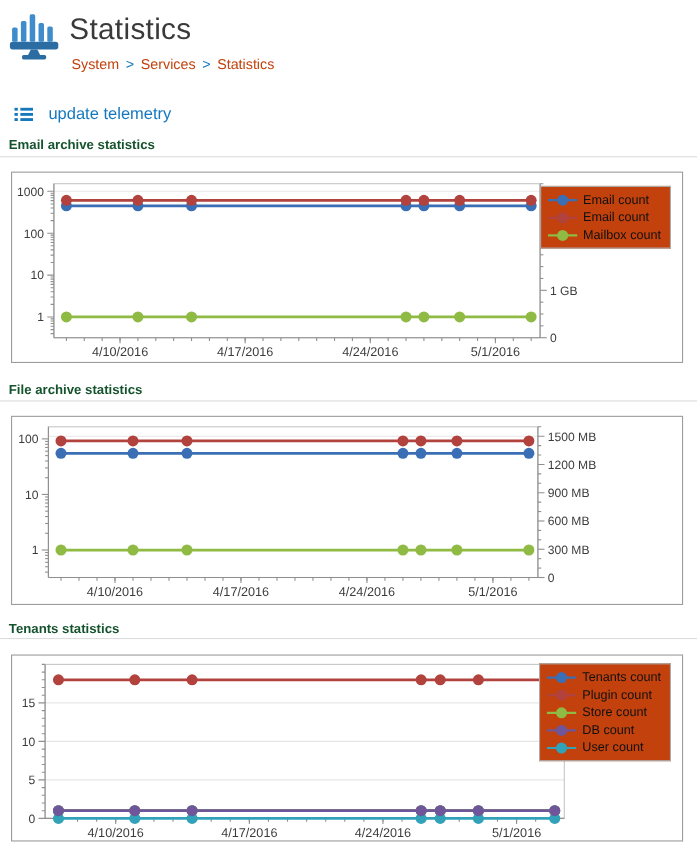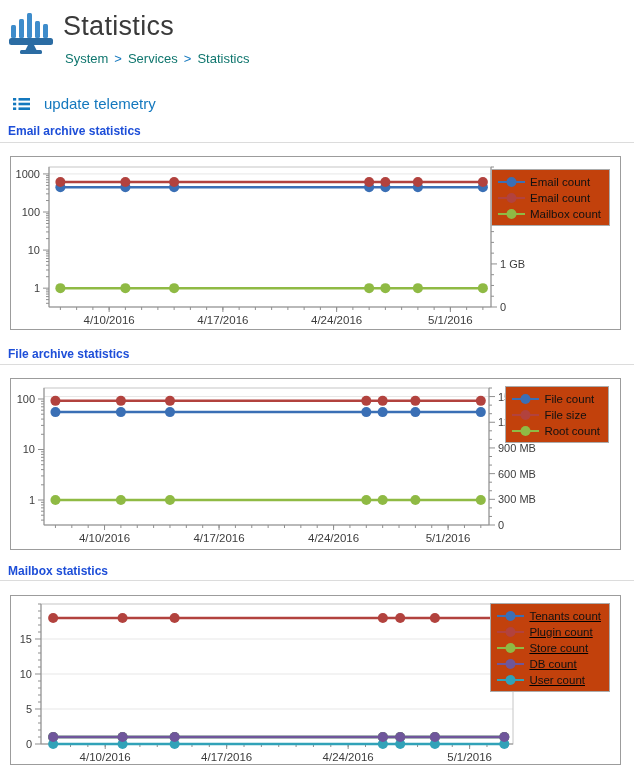--- a/index.html
+++ b/index.html
@@ -2,25 +2,25 @@
 <html><head>
 <meta charset="utf-8">
 <style>
   * { margin:0; padding:0; box-sizing:border-box; }
   html,body { background:#fff; }
   .page { position:relative; width:634px; height:782px; overflow:hidden;
           background:#fff; font-family:"Liberation Sans", sans-serif; }
   .abs { position:absolute; }
   .title { font-size:27px; font-weight:400; color:#3A3A3A; letter-spacing:.3px; }
   .breadcrumb { font-size:13px; display:flex; gap:6px; }
-  .breadcrumb a { color:#0f766e; text-decoration:none; cursor:pointer; }
+  .breadcrumb a { color:#c2410c; text-decoration:none; cursor:pointer; }
   .breadcrumb .sep { color:#1478BE; }
   .toolbar { position:absolute; left:13px; top:95px; display:flex; align-items:center; gap:14px; cursor:pointer; }
   .toolbar-label { color:#1478BE; font-size:15px; }
-  .section-title { font-size:12px; font-weight:bold; color:#1d4ed8; }
+  .section-title { font-size:12px; font-weight:bold; color:#14532d; }
   .rule { height:1px; background:#DCDCDC; width:634px; }
   .chart-box { border:1px solid #9C9C9C; background:#fff; }
   .legend { position:absolute; background:#c2410c; border:1px solid #ABABAB;
             padding:4px 8px 4px 6px; display:flex; flex-direction:column; gap:1px; }
   .legend-item { display:flex; align-items:center; gap:5px; height:15px; }
   .legend-item .lbl { font-size:11.5px; color:#111; white-space:nowrap; }
   text.axlbl { font-family:"Liberation Sans", sans-serif; font-size:11px; fill:#3C3C3C; }
   text.datelbl { font-family:"Liberation Sans", sans-serif; font-size:11.5px; fill:#3C3C3C; }
 </style>
 </head>
@@ -323,45 +323,23 @@
         <circle cx="404.37867647058823" cy="21.84375" r="5" fill="#B2423E"></circle>
         <circle cx="469.81985294117646" cy="21.84375" r="5" fill="#B2423E"></circle>
         <polyline points="44.45220588235294,121.00512332823018 109.89338235294119,121.00512332823018 158.97426470588235,121.00512332823018 355.2977941176471,121.00512332823018 371.6580882352941,121.00512332823018 404.37867647058823,121.00512332823018 469.81985294117646,121.00512332823018" fill="none" stroke="#8FBA44" stroke-width="2.5"></polyline>
         <circle cx="44.45220588235294" cy="121.00512332823018" r="5" fill="#8FBA44"></circle>
         <circle cx="109.89338235294119" cy="121.00512332823018" r="5" fill="#8FBA44"></circle>
         <circle cx="158.97426470588235" cy="121.00512332823018" r="5" fill="#8FBA44"></circle>
         <circle cx="355.2977941176471" cy="121.00512332823018" r="5" fill="#8FBA44"></circle>
         <circle cx="371.6580882352941" cy="121.00512332823018" r="5" fill="#8FBA44"></circle>
         <circle cx="404.37867647058823" cy="121.00512332823018" r="5" fill="#8FBA44"></circle>
         <circle cx="469.81985294117646" cy="121.00512332823018" r="5" fill="#8FBA44"></circle>
-      </svg><div class="legend" style="top: 7px; right: 11px;">
-        <div class="legend-item">
-          <svg width="27" height="12">
-            <line x1="0" x2="27" y1="6" y2="6" stroke="#3A6FB5" stroke-width="2"></line>
-            <circle cx="13.5" cy="6" r="5" fill="#3A6FB5"></circle>
-          </svg>
-          <span class="lbl">File count</span>
-        </div>
-        <div class="legend-item">
-          <svg width="27" height="12">
-            <line x1="0" x2="27" y1="6" y2="6" stroke="#B2423E" stroke-width="2"></line>
-            <circle cx="13.5" cy="6" r="5" fill="#B2423E"></circle>
-          </svg>
-          <span class="lbl">File size</span>
-        </div>
-        <div class="legend-item">
-          <svg width="27" height="12">
-            <line x1="0" x2="27" y1="6" y2="6" stroke="#8FBA44" stroke-width="2"></line>
-            <circle cx="13.5" cy="6" r="5" fill="#8FBA44"></circle>
-          </svg>
-          <span class="lbl">Root count</span>
-        </div>
-      </div></div>
-
-  <div class="abs section-title" style="left:8px;top:564px">Mailbox statistics</div>
+      </svg></div>
+
+  <div class="abs section-title" style="left:8px;top:564px">Tenants statistics</div>
   <div class="abs rule" style="left:0;top:580px"></div>
   <div class="abs chart-box" style="left:10px;top:595px;width:611px;height:170px"><svg width="609" height="168">
         <line x1="30" x2="502" y1="113" y2="113" stroke="#E7E7E7" stroke-width="1"></line>
         <line x1="30" x2="502" y1="78" y2="78" stroke="#E7E7E7" stroke-width="1"></line>
         <line x1="30" x2="502" y1="43" y2="43" stroke="#E7E7E7" stroke-width="1"></line>
         <rect x="30" y="8" width="472" height="140" fill="none" stroke="#C6C6C6"></rect>
         <line x1="30" x2="30" y1="8" y2="148" stroke="#8F8F8F"></line>
         <line x1="30" x2="502" y1="148" y2="148" stroke="#8F8F8F"></line>
         <line x1="24" x2="30" y1="148" y2="148" stroke="#8F8F8F"></line>
         <text x="21" y="152" text-anchor="end" class="axlbl">0</text>
@@ -456,21 +434,21 @@
         <circle cx="423.9117647058824" cy="141" r="5" fill="#6F569B"></circle>
         <circle cx="493.3235294117647" cy="141" r="5" fill="#6F569B"></circle>
         <polyline points="42.14705882352941,22 111.55882352941178,22 163.61764705882354,22 371.85294117647055,22 389.20588235294116,22 423.9117647058824,22 493.3235294117647,22" fill="none" stroke="#B2423E" stroke-width="2.5"></polyline>
         <circle cx="42.14705882352941" cy="22" r="5" fill="#B2423E"></circle>
         <circle cx="111.55882352941178" cy="22" r="5" fill="#B2423E"></circle>
         <circle cx="163.61764705882354" cy="22" r="5" fill="#B2423E"></circle>
         <circle cx="371.85294117647055" cy="22" r="5" fill="#B2423E"></circle>
         <circle cx="389.20588235294116" cy="22" r="5" fill="#B2423E"></circle>
         <circle cx="423.9117647058824" cy="22" r="5" fill="#B2423E"></circle>
         <circle cx="493.3235294117647" cy="22" r="5" fill="#B2423E"></circle>
-      </svg><div class="legend" style="top: 7px; right: 10px; text-decoration: underline;">
+      </svg><div class="legend" style="top: 7px; right: 10px;">
         <div class="legend-item">
           <svg width="27" height="12">
             <line x1="0" x2="27" y1="6" y2="6" stroke="#3A6FB5" stroke-width="2"></line>
             <circle cx="13.5" cy="6" r="5" fill="#3A6FB5"></circle>
           </svg>
           <span class="lbl">Tenants count</span>
         </div>
         <div class="legend-item">
           <svg width="27" height="12">
             <line x1="0" x2="27" y1="6" y2="6" stroke="#B2423E" stroke-width="2"></line>

